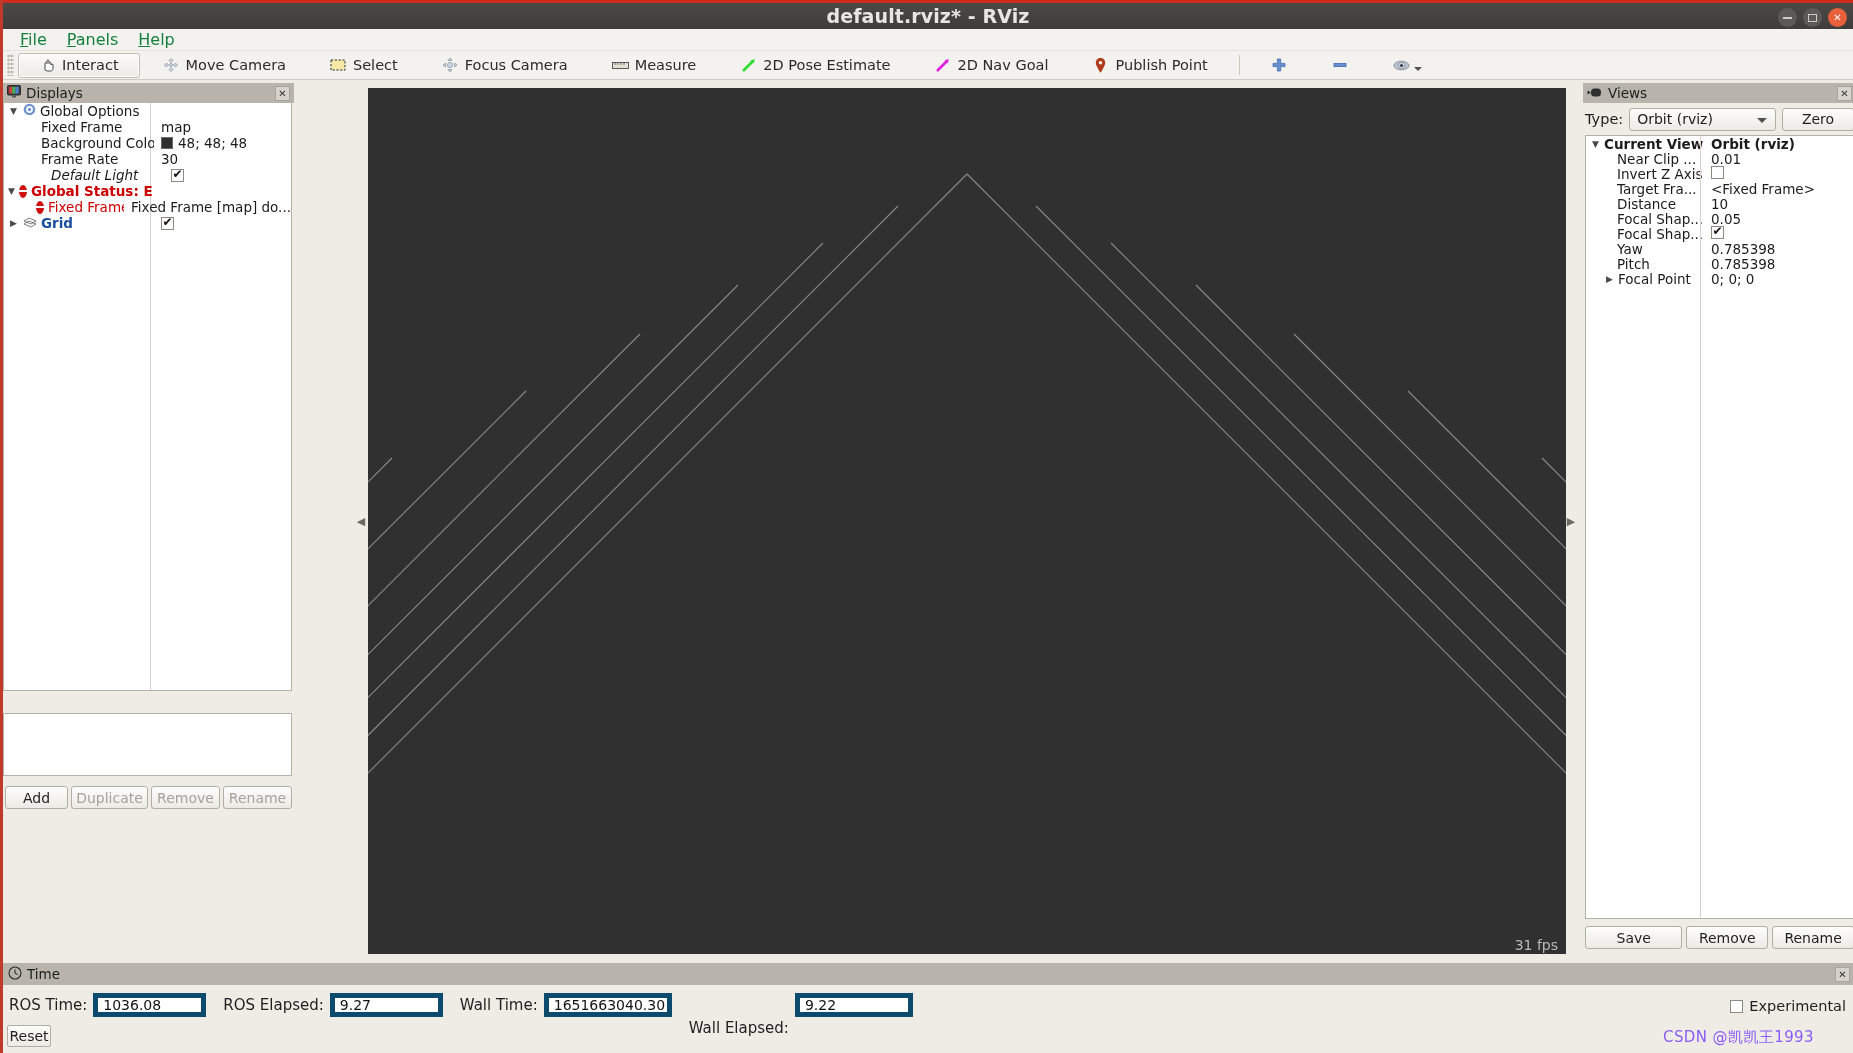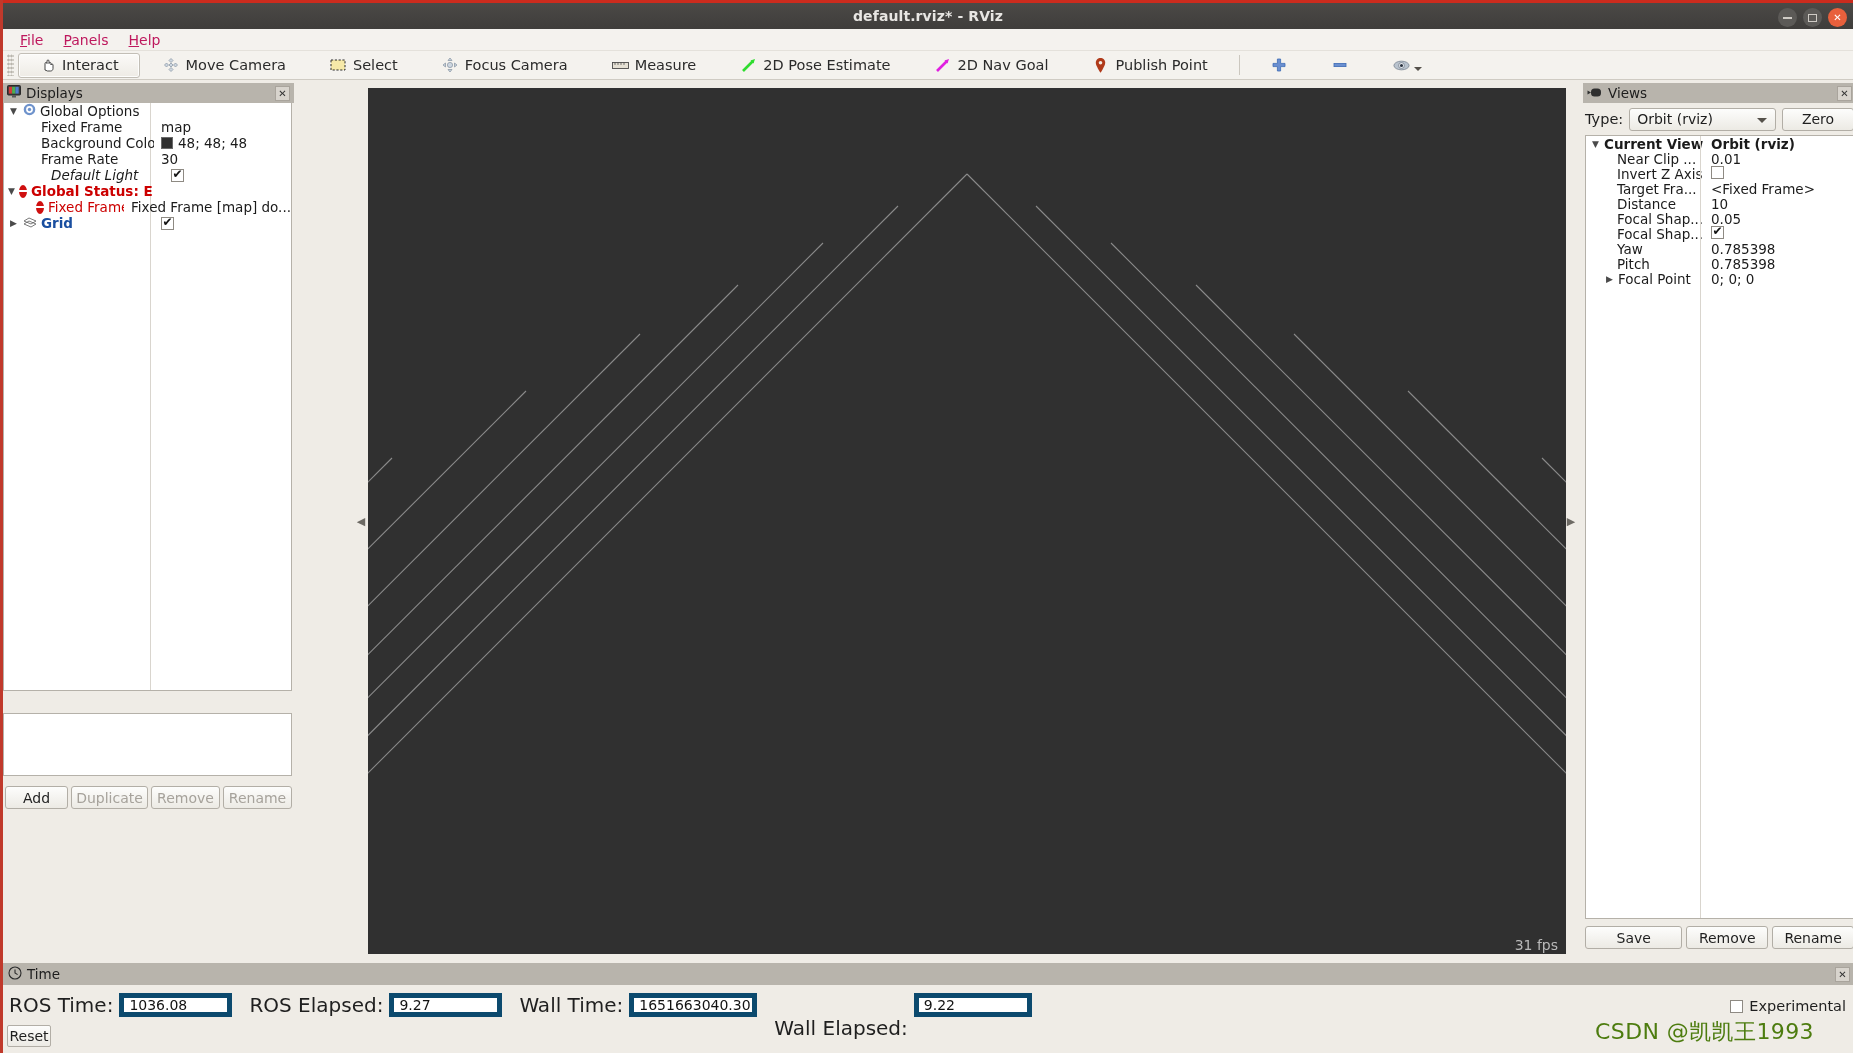--- a/index.html
+++ b/index.html
@@ -21,21 +21,21 @@
   }
 
   
   .titlebar {
     position: absolute; top: 0; left: -3px; width: 1856px; height: 29px;
     background: linear-gradient(#4b4946, #3f3d3b);
     border-top: 3px solid #cc2b1d;
     display: flex; align-items: center; justify-content: center;
   }
   .titlebar .title {
-    color: #e8e6e3; font-size: 14px; font-weight: bold;
+    color: #e8e6e3; font-size: 19px; font-weight: bold;
     letter-spacing: 0.1px;
   }
   .win-btns {
     position: absolute; right: 9px; top: 5px;
     display: flex; gap: 6px; align-items: center;
   }
   .win-btn {
     width: 19px; height: 19px; border-radius: 50%;
     display: flex; align-items: center; justify-content: center;
     background: #5c5a57; color: #dedad4; font-size: 10px; line-height: 1;
@@ -45,21 +45,21 @@
   .win-btn .glyph-max { display:block; width:9px; height:8px; border:1.6px solid #cfcbc5; }
 
   
   .menubar {
     position: absolute; top: 29px; left: 0; width: 1850px; height: 22px;
     background: #f4f2ee;
     display: flex; align-items: center; padding-left: 8px; gap: 2px;
     border-bottom: 1px solid #e4e1db;
   }
   .menu-item {
-    padding: 2px 9px; font-size: 14px; color: #be185d; cursor: default;
+    padding: 2px 9px; font-size: 16px; color: #15803d; cursor: default;
   }
   .menu-item u { text-decoration: underline; }
 
   
   .toolbar {
     position: absolute; top: 51px; left: 0; width: 1850px; height: 29px;
     background: #f4f2ee;
     display: flex; align-items: center; padding-left: 4px;
     border-bottom: 1px solid #cfcbc3;
   }
@@ -212,40 +212,40 @@
   }
   .time-header {
     height: 22px; background: #b8b4ac; display: flex; align-items: center;
     gap: 5px; padding: 0 5px; font-size: 13.5px; color: #1d1d1d;
   }
   .time-header .hdr-title { flex: 1; }
   .time-row {
     position: absolute; left: 6px; top: 29px; right: 6px; height: 26px;
     display: flex; align-items: center;
   }
-  .tf-label { font-size: 20px; color: #1f1f1f; margin-right: 6px; white-space: nowrap; }
+  .tf-label { font-size: 15px; color: #1f1f1f; margin-right: 6px; white-space: nowrap; }
   .tf-input {
     height: 24px; border: 5px solid #0c4a6e; background: #ffffff;
     font-size: 14px; color: #121212; padding: 0 5px;
     display: flex; align-items: center;
   }
   .reset-btn {
     position: absolute; left: 4px; top: 62px; width: 44px; height: 22px;
     border: 1px solid #b2aea6; border-radius: 2px;
     background: linear-gradient(#fdfdfc,#eceae4);
     display: flex; align-items: center; justify-content: center;
     font-size: 14px; color: #1f1f1f;
   }
   .experimental {
     position: absolute; right: 10px; top: 35px;
     display: flex; align-items: center; gap: 6px; font-size: 14.5px; color: #1f1f1f;
   }
   .watermark {
     position: absolute; right: 42px; bottom: 6px;
-    color: #4d7c0f; font-size: 22px; letter-spacing: 0.4px;
+    color: #8b5cf6; font-size: 15px; letter-spacing: 0.4px;
     pointer-events: none; white-space: nowrap;
   }
   .bottom-close {
     position: absolute; right: 6px; top: 4px;
     width: 15px; height: 15px; background: #d8d4cd; border: 1px solid #a9a49c;
     font-size: 10px; line-height: 13px; text-align: center; color: #333;
   }
 </style>
 </head>
 <body>

